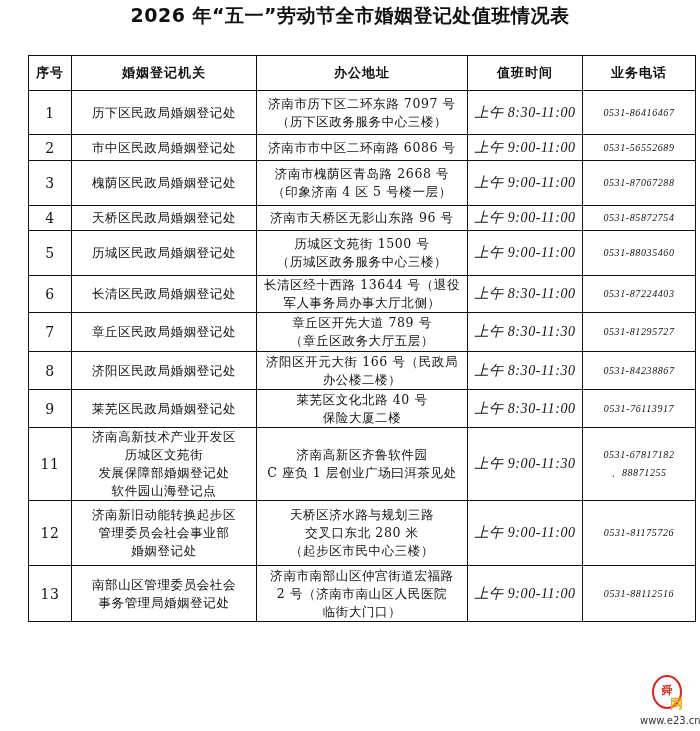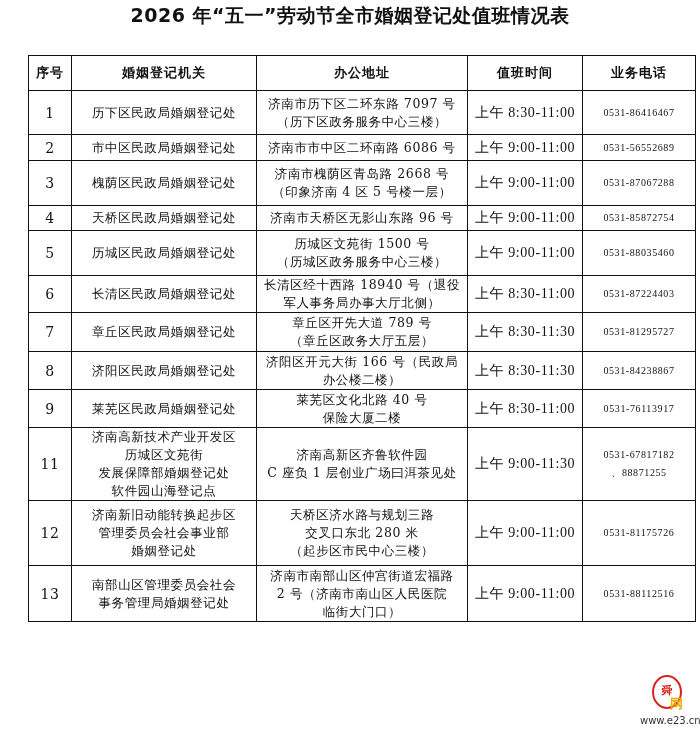--- a/index.html
+++ b/index.html
@@ -51,20 +51,21 @@
     letter-spacing: 1px;
   }
   table.duty td {
     letter-spacing: 0.6px;
   }
   td.seq { font-size: 14px; }
   td.time, td.phone {
     font-family: "Liberation Serif", "DejaVu Serif", serif;
     font-size: 14px;
     letter-spacing: 0;
+    font-style: italic;
   }
   td.phone { font-size: 10px; }
   .line { display: block; white-space: nowrap; }
   .watermark {
     position: absolute;
     left: 640px;
     top: 675px;
     width: 56px;
     height: 54px;
   }
@@ -215,21 +216,21 @@
         </td>
       </tr>
       <tr style="height: 37px;">
         <td class="seq">
           <span class="line">6</span>
         </td>
         <td class="office">
           <span class="line">长清区民政局婚姻登记处</span>
         </td>
         <td class="address">
-          <span class="line">长清区经十西路 18940 号（退役</span>
+          <span class="line">长清区经十西路 13644 号（退役</span>
           <span class="line">军人事务局办事大厅北侧）</span>
         </td>
         <td class="time">
           <span class="line">上午 8:30-11:00</span>
         </td>
         <td class="phone">
           <span class="line">0531-87224403</span>
         </td>
       </tr>
       <tr style="height: 39px;">

